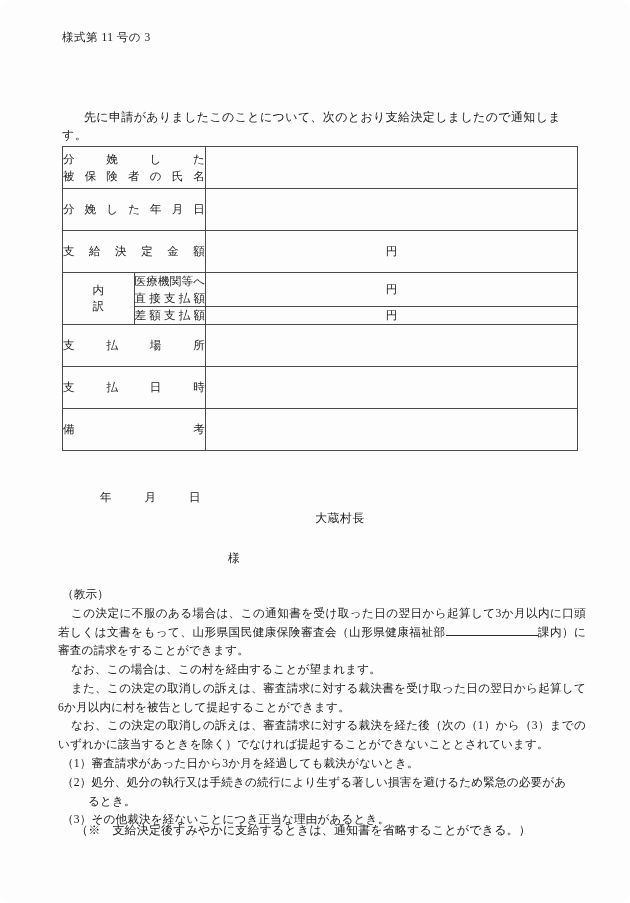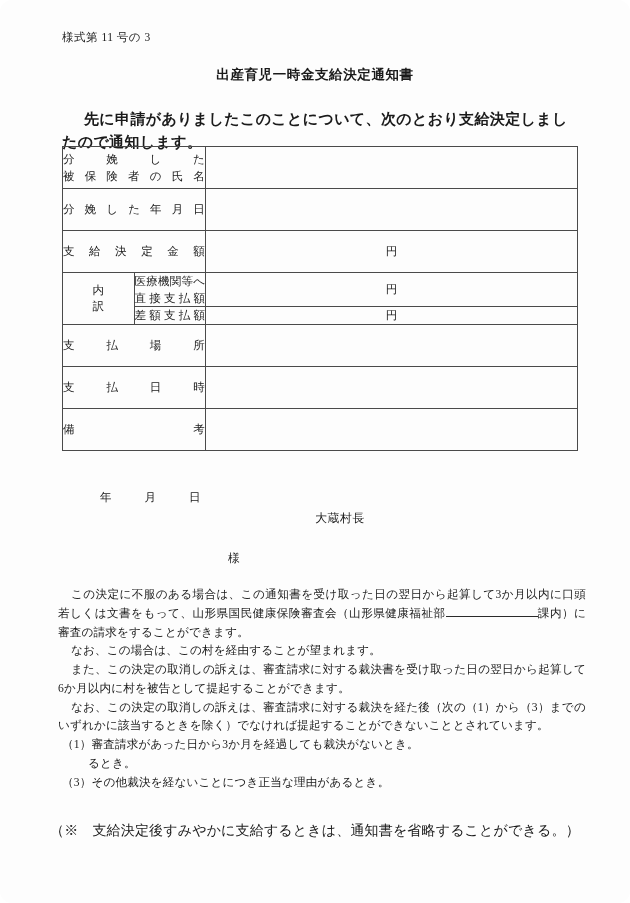--- a/index.html
+++ b/index.html
@@ -45,25 +45,24 @@
     font-weight: bold;
     letter-spacing: 0.6px;
   }
 
   
   .lead {
     position: absolute;
     left: 62px;
     right: 60px;
     top: 108px;
-    font-size: 15px;
+    font-size: 12px;
     letter-spacing: 0.35px;
     text-indent: 22px;
     line-height: 1.5;
-    font-weight: bold;
   }
 
   
   .form-table {
     position: absolute;
     left: 62px;
     top: 135px;
     width: 516px;
     border-collapse: collapse;
     table-layout: fixed;
@@ -180,35 +179,34 @@
   }
   .blank-line {
     display: inline-block;
     min-width: 92px;
     border-bottom: 1px solid #2a2a2a;
     vertical-align: baseline;
   }
 
   .footnote {
     position: absolute;
-    left: 50px;
+    left: 76px;
     right: 44px;
     top: 822px;
-    font-size: 14px;
+    font-size: 12px;
     letter-spacing: 0.15px;
   }
 </style>
 </head>
 <body>
 
 <div class="page">
 
   <div class="form-no">様式第 11 号の 3</div>
 
-  <div class="doc-title">出産育児一時金支給決定通知書</div>
 
   <div class="lead">先に申請がありましたこのことについて、次のとおり支給決定しましたので通知します。</div>
 
   <table class="form-table">
     <tbody>
       <tr>
         <td class="lbl two-line" colspan="2">
           <span class="ln">分　娩　し　た</span>
           <span class="ln">被保険者の氏名</span>
         </td>
@@ -265,24 +263,26 @@
     <span>月</span>
     <span class="gap"></span>
     <span>日</span>
   </div>
 
   <div class="issuer">大蔵村長</div>
 
   <div class="addressee">様</div>
 
   <div class="notice">
+    <p class="heading">（教示）</p>
     <p class="indent1"><span>この決定に不服のある場合は、この通知書を受け取った日の翌日から起算して3か月以内に口頭若しくは文書をもって、山形県国民健康保険審査会（山形県健康福祉部</span><span class="blank-line"></span><span>課内）に審査の請求をすることができます。</span></p>
     <p class="indent1">なお、この場合は、この村を経由することが望まれます。</p>
     <p class="indent1">また、この決定の取消しの訴えは、審査請求に対する裁決書を受け取った日の翌日から起算して6か月以内に村を被告として提起することができます。</p>
     <p class="indent1">なお、この決定の取消しの訴えは、審査請求に対する裁決を経た後（次の（1）から（3）までのいずれかに該当するときを除く）でなければ提起することができないこととされています。</p>
     <p class="item">（1）審査請求があった日から3か月を経過しても裁決がないとき。</p>
+    <p class="item">（2）処分、処分の執行又は手続きの続行により生ずる著しい損害を避けるため緊急の必要があ</p>
     <p class="item-cont">るとき。</p>
     <p class="item">（3）その他裁決を経ないことにつき正当な理由があるとき。</p>
   </div>
 
   <div class="footnote">（※　支給決定後すみやかに支給するときは、通知書を省略することができる。）</div>
 
 </div>
 
 </body></html>

